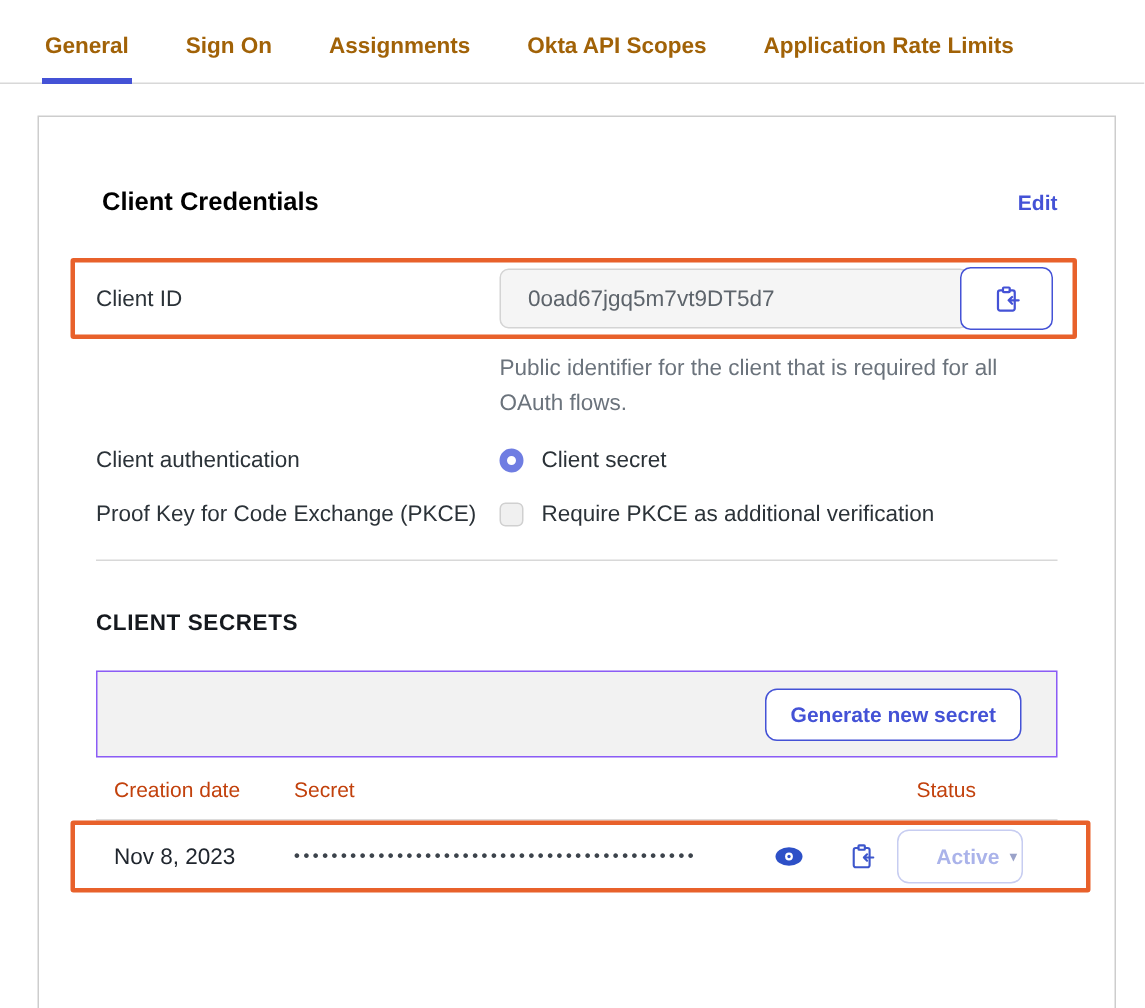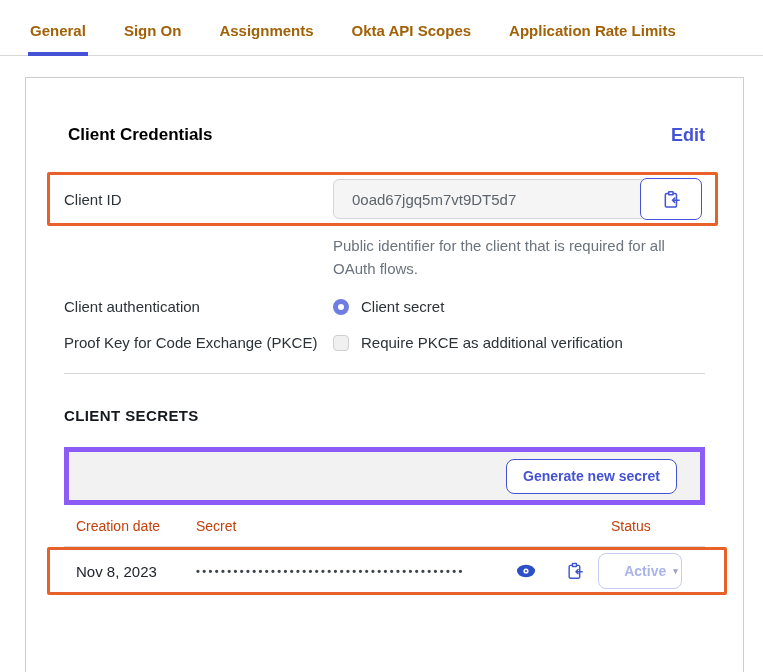--- a/index.html
+++ b/index.html
@@ -29,21 +29,21 @@
   }
   .tab.active{border-bottom-color:var(--accent);}
   
   .card{
     width:719px;margin:21px 0 0 25px;height:600px;
     border:1px solid #cdcdcd;background:#fff;
     padding:46px 38px 0;
   }
   .head-row{display:flex;justify-content:space-between;align-items:center;height:22px;}
   .head-row h1{font-size:17px;font-weight:700;margin:4px;color:#000000;}
-  .edit-link{color:var(--accent);font-weight:700;font-size:18px;text-decoration:none;cursor:pointer;margin-left:48px;}
+  .edit-link{color:var(--accent);font-weight:700;font-size:14px;text-decoration:none;cursor:pointer;margin-left:48px;}
   
   .hl{border:3px solid var(--orange);border-radius:2px;}
   .hl1{
     margin:26px -13px 0 -17px;
     padding:3px 13px 3px 14px;
     display:flex;align-items:center;
   }
   .field-label{width:269px;flex:none;font-size:15px;color:var(--label);}
   .field-wrap{flex:1;display:flex;align-items:center;}
   .ro-input{
@@ -69,21 +69,21 @@
   .opt{display:flex;align-items:center;gap:12px;font-size:15px;color:var(--label);cursor:pointer;}
   .radio{width:16px;height:16px;border-radius:50%;flex:none;}
   .radio.on{border:5px solid #6f7de2;background:#fff;}
   .radio.off{border:1px solid #d0d0d0;background:#ededed;}
   .checkbox{width:16px;height:16px;border-radius:4px;border:1px solid #d0d0d0;background:#f0f0f0;flex:none;}
   .divider{border:none;border-top:1px solid #d8d8d8;margin:22px 0 0;}
   
   .section-title{margin:33px 0 0;font-size:15px;font-weight:700;letter-spacing:.4px;color:#15191e;}
   .table{margin-top:23px;}
   .table-toolbar{
-    height:58px;background:#f2f2f2;border:5px solid #8b5cf6;
+    height:58px;background:#f2f2f2;border:1px solid #8b5cf6;
     display:flex;justify-content:flex-end;align-items:center;padding-right:23px;
   }
   .gen-btn{
     height:35px;padding:0 16px;background:#fff;cursor:pointer;
     border:1px solid var(--accent);border-radius:8px;
     color:var(--accent);font-weight:700;font-size:14px;
     font-family:"Liberation Sans", sans-serif;
   }
   .cols-row{
     display:grid;grid-template-columns:120px 1fr 82px;

